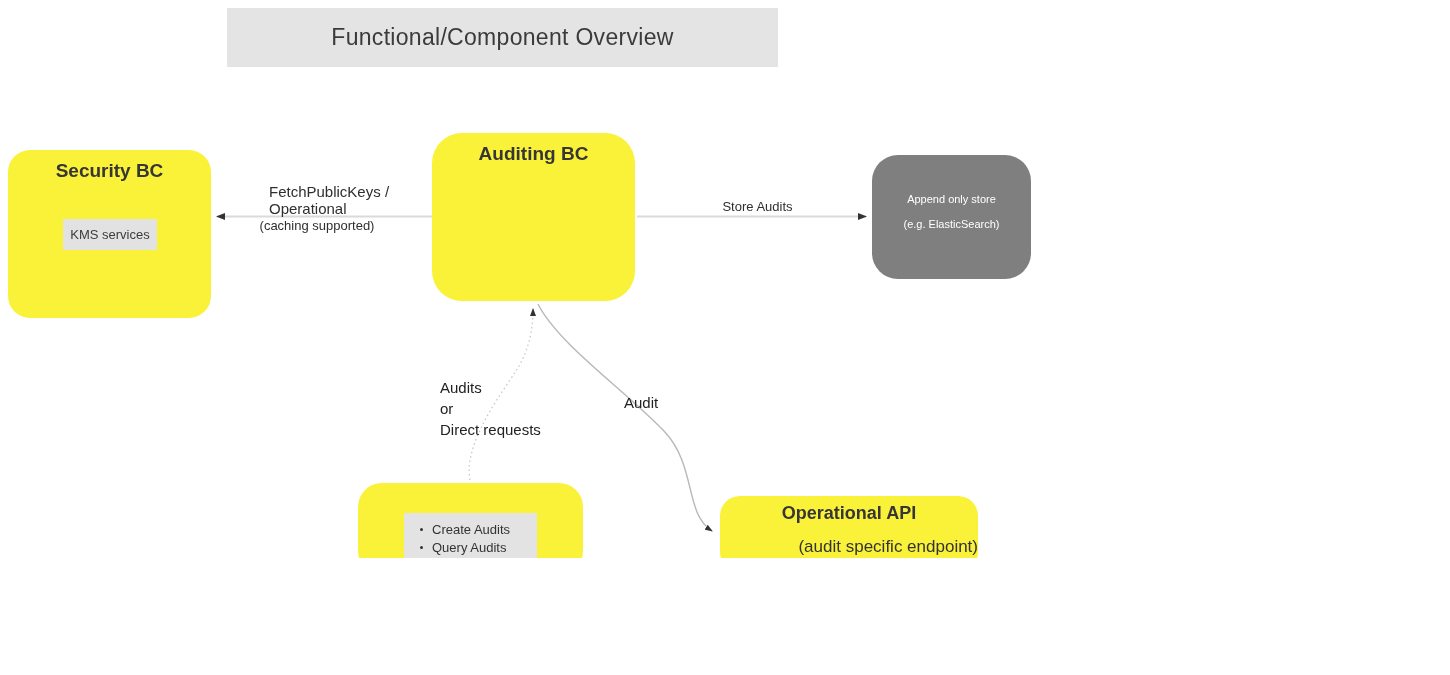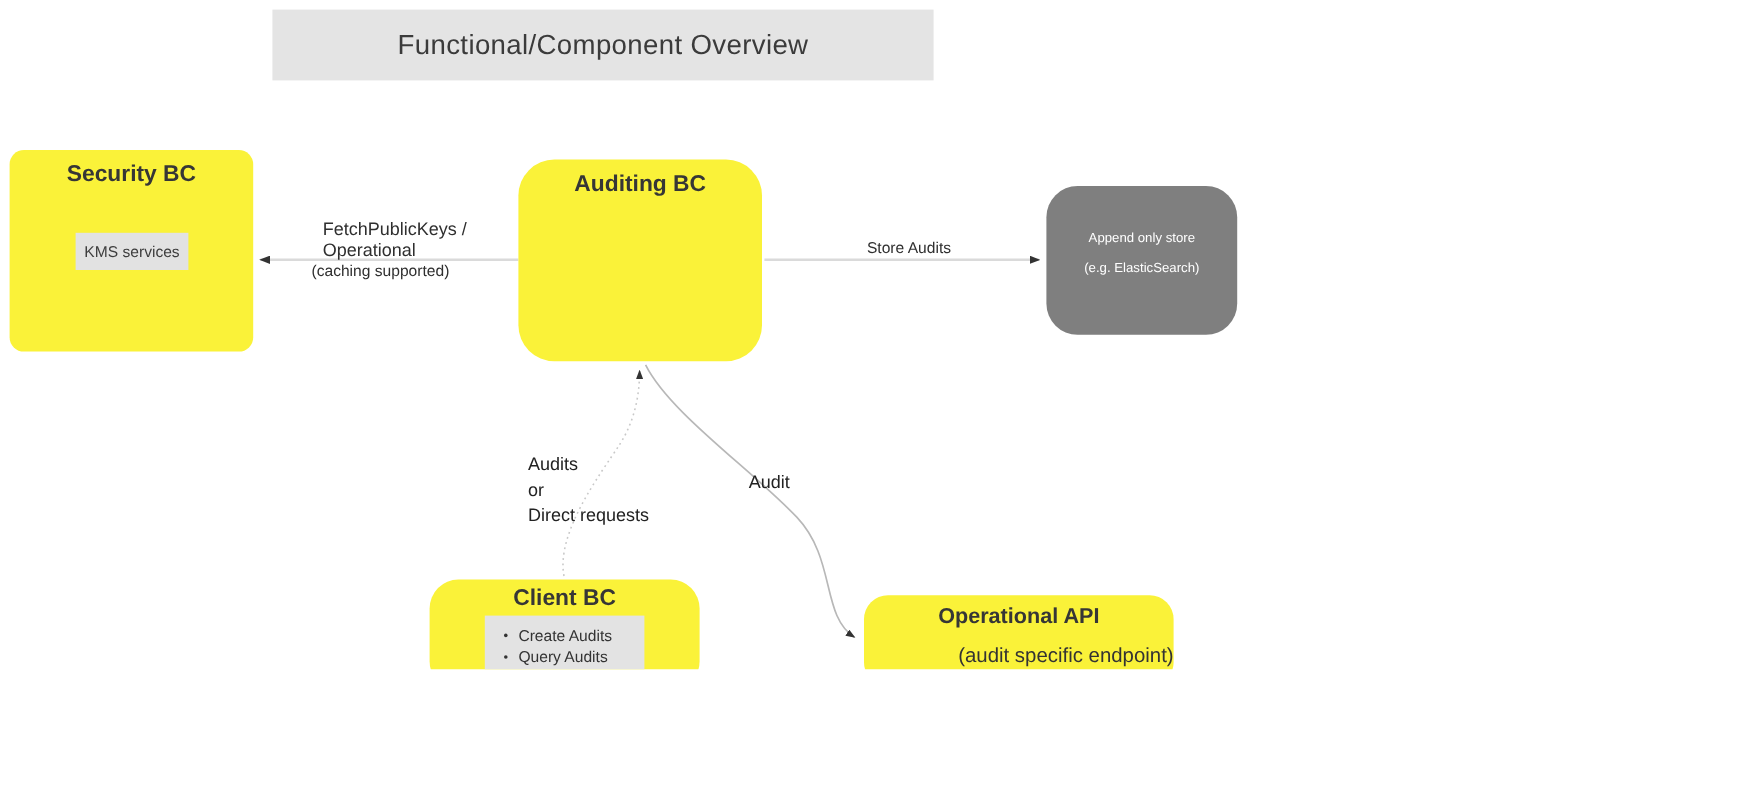--- a/index.html
+++ b/index.html
@@ -30,21 +30,21 @@
     background: #faf239;
     color: #363636;
   }
   .node-title {
     font-weight: 700;
     font-size: 19px;
     color: #363636;
     text-align: center;
   }
 
-  .security-bc { left: 8px; top: 125px; width: 203px; height: 168px; border-radius: 12px; }
+  .security-bc { left: 8px; top: 150px; width: 203px; height: 168px; border-radius: 22px; }
   .security-bc .node-title { margin-top: 10px; }
   .chip {
     position: absolute;
     left: 55px; top: 69px; width: 94px; height: 31px;
     background: #e2e2e2;
     display: flex; align-items: center; justify-content: center;
     font-size: 13px; color: #3d3d3d;
   }
 
   .auditing-bc { left: 432px; top: 133px; width: 203px; height: 168px; border-radius: 30px; }
@@ -158,21 +158,20 @@
   <div class="abs node-yellow auditing-bc">
     <div class="node-title">Auditing BC</div>
   </div>
 
   <div class="abs append-store">
     <div class="store-line1">Append only store</div>
     <div class="store-line2">(e.g. ElasticSearch)</div>
   </div>
 
   <div class="abs node-yellow client-bc">
-    <div class="node-title">Client BC</div>
     <div class="client-panel">
       <div class="bullet-row">
         <span class="bullet-dot"></span>
         <span>Create Audits</span>
       </div>
       <div class="bullet-row">
         <span class="bullet-dot"></span>
         <span>Query Audits</span>
       </div>
     </div>

